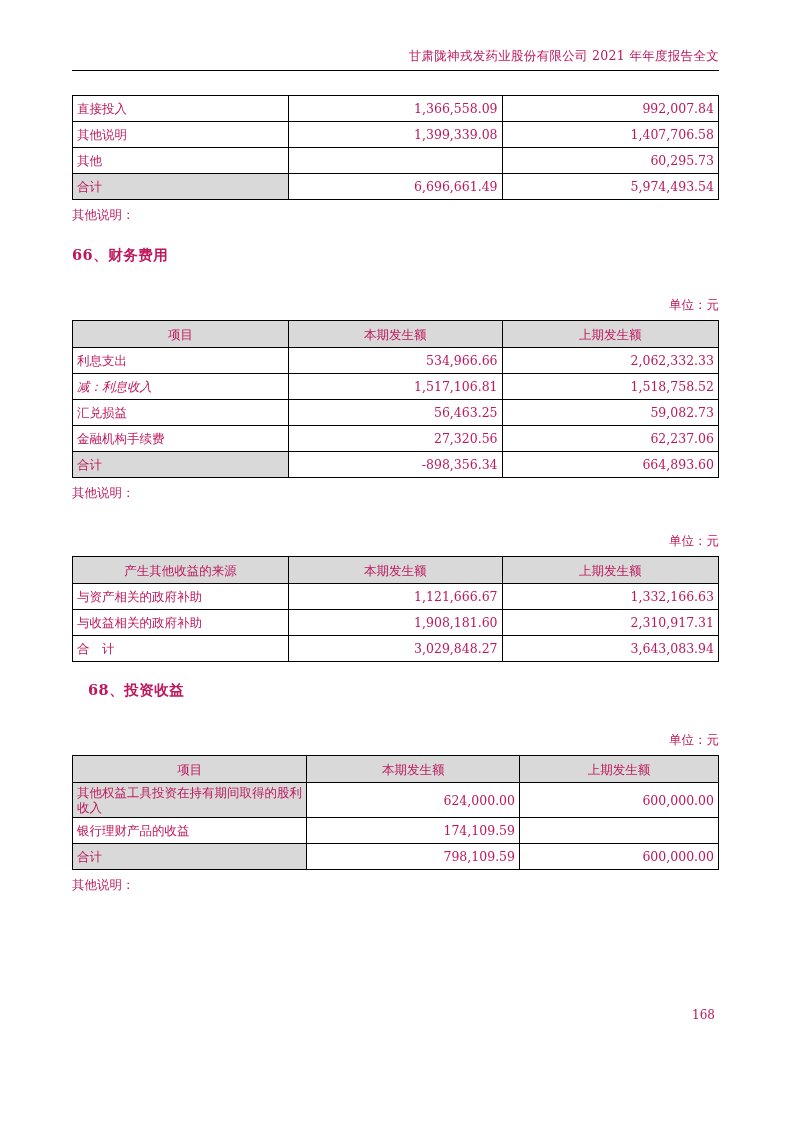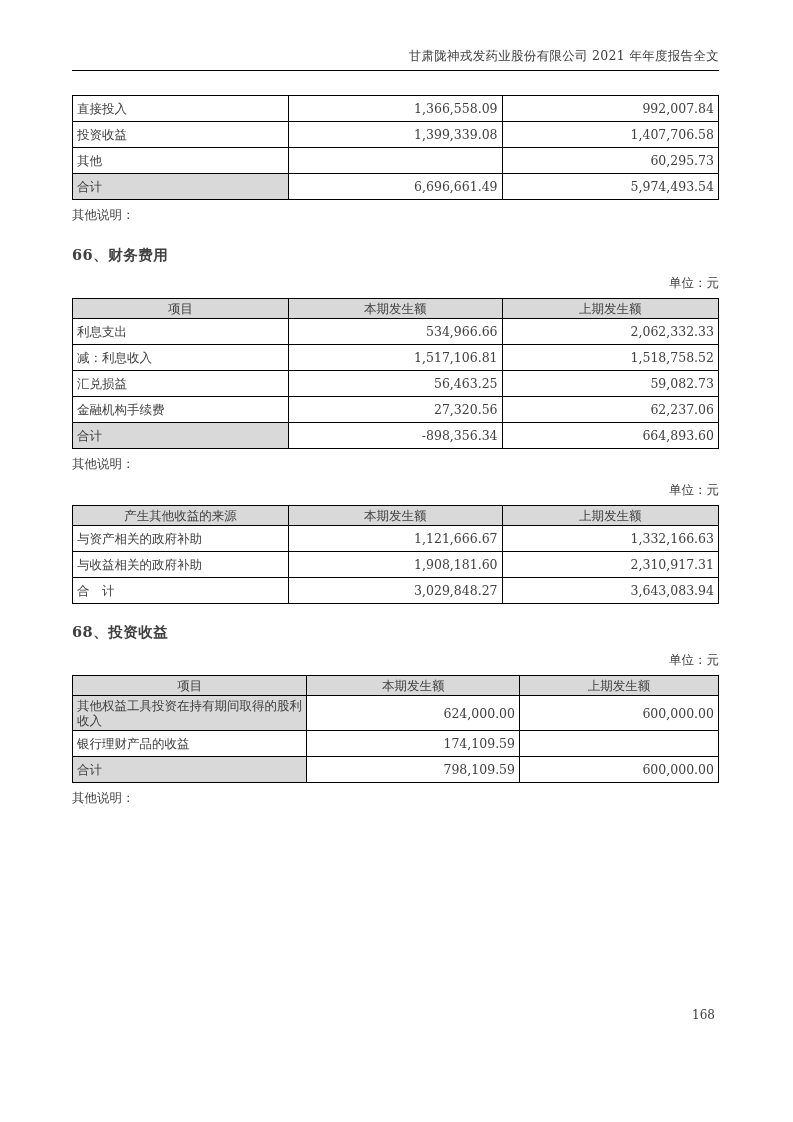--- a/index.html
+++ b/index.html
@@ -4,21 +4,21 @@
 <style>
   * { margin: 0; padding: 0; box-sizing: border-box; }
   html, body { background: #888; }
   .page {
     position: relative;
     width: 793px;
     height: 1122px;
     margin: 0 auto;
     background: #ffffff;
     font-family: "DejaVu Serif", "Liberation Serif", serif;
-    color: #404040;
+    color: #be185d;
     padding: 48px 74px 0 72px;
     overflow: hidden;
   }
   .hdr-title {
     text-align: right;
     font-size: 12.5px;
     line-height: 16px;
     margin-bottom: 6px;
     letter-spacing: 0.3px;
   }
@@ -35,46 +35,46 @@
     height: 26px;
     padding: 2px 4px;
     vertical-align: middle;
     line-height: 15px;
     font-weight: normal;
     overflow: hidden;
   }
   table.rpt th {
     background: #d9d9d9;
     text-align: center;
-    height: 20px;
+    height: 27px;
   }
   .first-table { margin-top: 24px; padding-left: 36px; }
   td.lbl { text-align: left; }
   td.num { text-align: right; }
   td.gray { background: #d9d9d9; }
-  td.indent { padding-left: 20px; }
+  td.indent { padding-left: 20px; font-style: italic; }
   td.wrap2 { line-height: 24px; height: 50px; }
   .note {
     font-size: 12.5px;
     line-height: 16px;
     margin-top: 7px;
   }
   .sec-h {
     font-size: 14.5px;
     font-weight: bold;
     line-height: 20px;
     margin-top: 22px;
     letter-spacing: 0.5px;
   }
-  .sec-h.tight { margin-top: 18px; }
+  .sec-h.tight { margin-top: 18px; margin-left: 16px; }
   .unit {
     text-align: right;
     font-size: 12.5px;
     line-height: 16px;
-    margin-top: 10px;
+    margin-top: 32px;
     margin-bottom: 7px;
   }
   .page-num {
     position: absolute;
     top: 1008px;
     right: 78px;
     font-size: 12px;
   }
   
   col.c1 { width: 33.4%; } col.c2 { width: 33.1%; } col.c3 { width: 33.5%; }
@@ -94,21 +94,21 @@
         <col class="c2">
         <col class="c3">
       </colgroup>
     <tbody>
         <tr>
       <td class="lbl">直接投入</td>
       <td class="num">1,366,558.09</td>
       <td class="num">992,007.84</td>
     </tr>
     <tr>
-      <td class="lbl">投资收益</td>
+      <td class="lbl">其他说明</td>
       <td class="num">1,399,339.08</td>
       <td class="num">1,407,706.58</td>
     </tr>
     <tr>
       <td class="lbl">其他</td>
       <td class="num"></td>
       <td class="num">60,295.73</td>
     </tr>
     <tr>
       <td class="lbl gray">合计</td>

